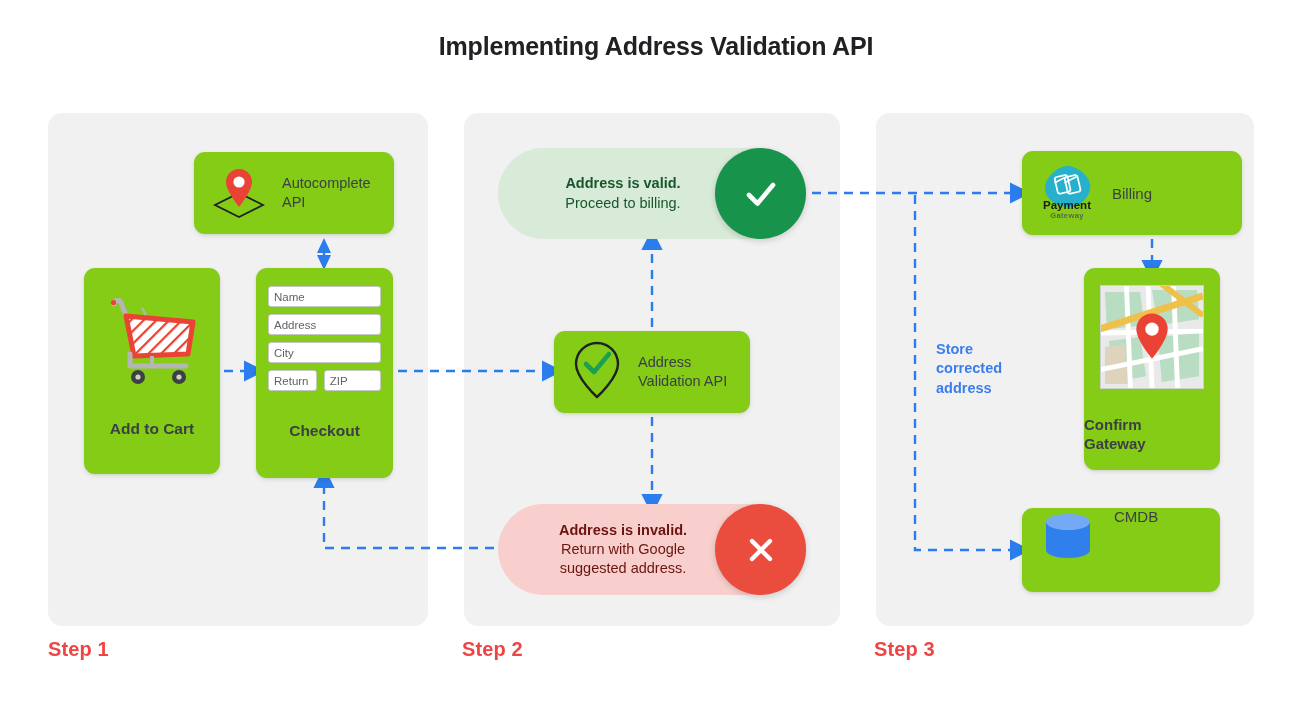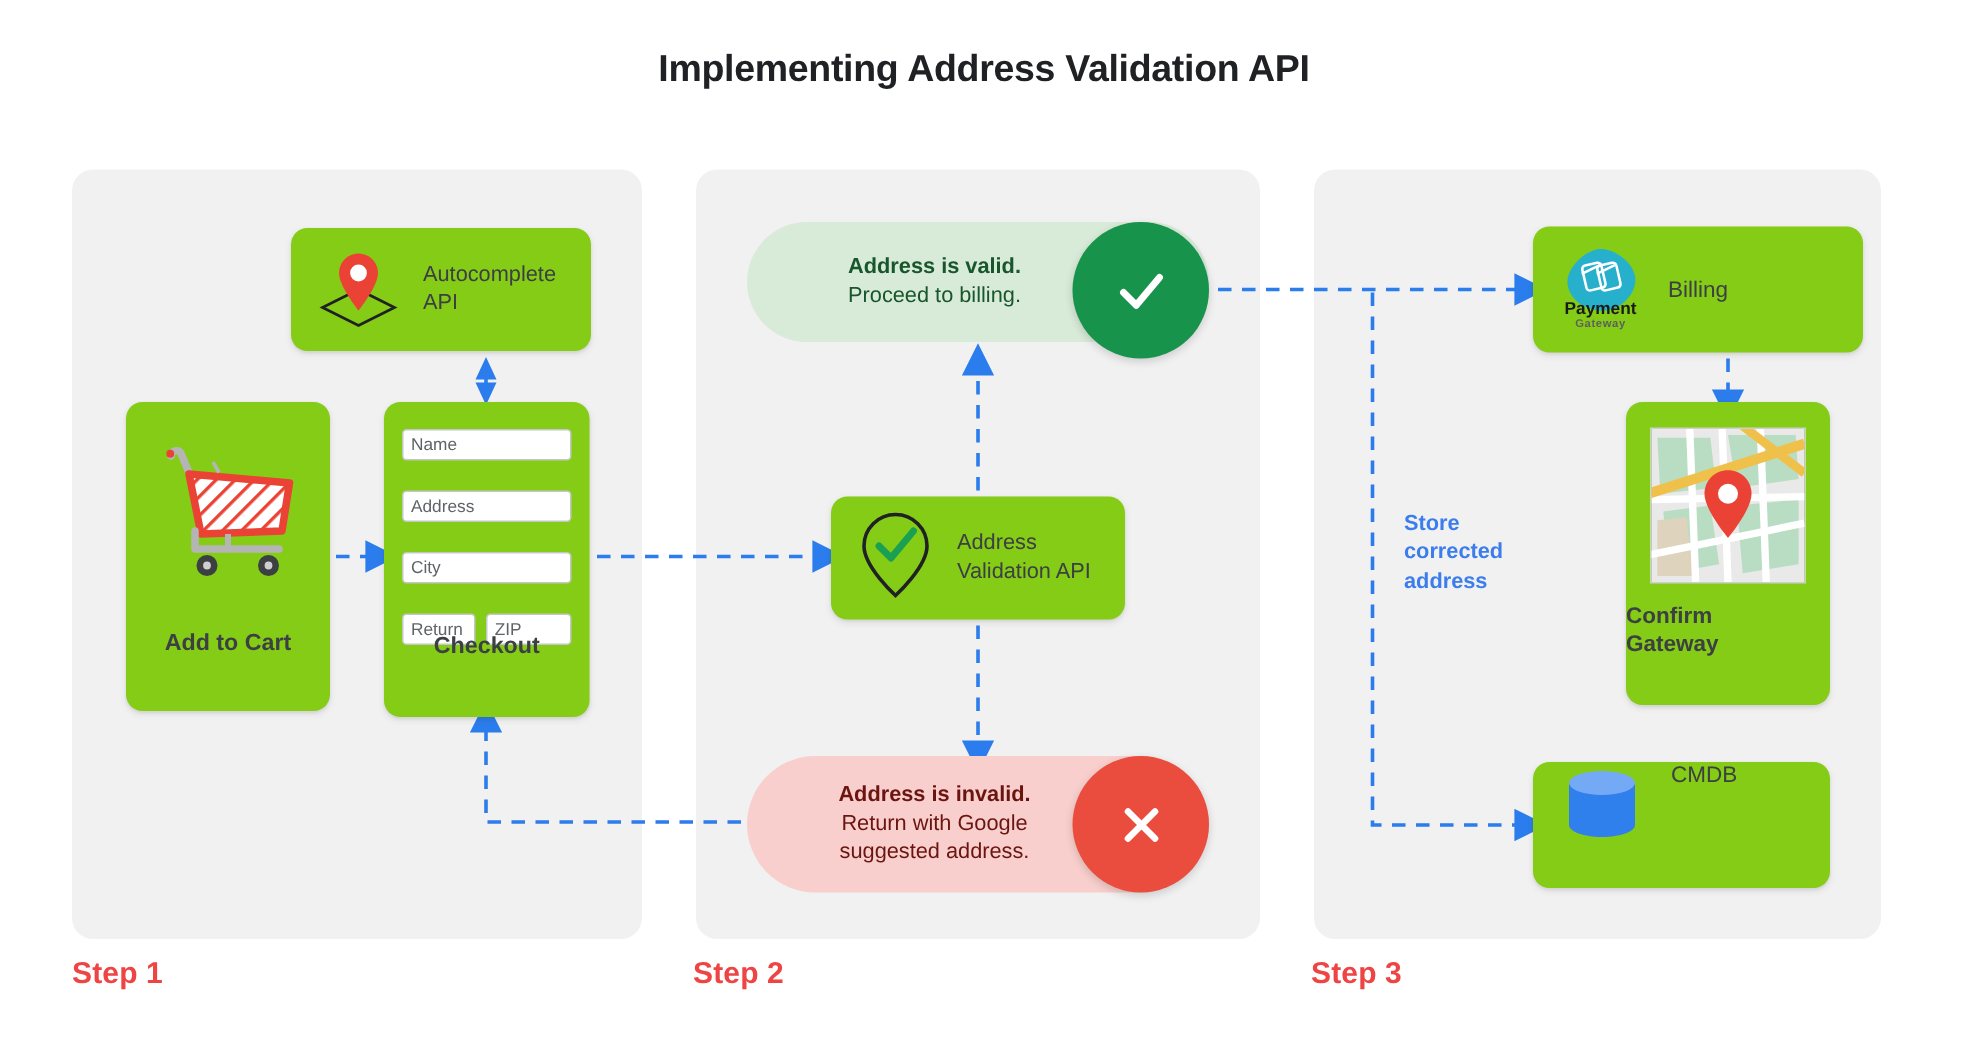--- a/index.html
+++ b/index.html
@@ -78,36 +78,36 @@
   #card-checkout .lbl { position: absolute; bottom: 38px; left: 0; width: 100%; }
 
   .field {
     border: 1px solid #c4c7c5;
     border-radius: 3px;
     background: #fff;
     height: 21px;
     display: flex; align-items: center;
     padding-left: 5px;
     font-size: 11.5px; color: #5f6368;
-    margin-bottom: 20px;
+    margin-bottom: 7px;
     width: 100%;
   }
   .field-row { display: flex; gap: 7px; }
   .field-row .field { margin-bottom: 0; }
   .f-state { width: 46%; }
   .f-zip   { width: 54%; }
 
   
   .pill {
     position: absolute;
     border-radius: 48px;
     display: flex; align-items: center;
   }
   #pill-valid {
-    left: 498px; top: 148px; width: 308px; height: 80px;
+    left: 498px; top: 148px; width: 308px; height: 91px;
     background: #d8ead8;
   }
   #pill-invalid {
     left: 498px; top: 504px; width: 308px; height: 91px;
     background: #f8cfcc;
   }
   .pill-text {
     flex: 1; text-align: center; padding-right: 58px; line-height: 1.32;
   }
   .pill-text .l1 { font-weight: bold; font-size: 14.5px; display: block; }
@@ -139,21 +139,21 @@
   #card-billing {
     left: 1022px; top: 151px; width: 220px; height: 84px;
     display: flex; align-items: center; padding-left: 14px;
   }
   #card-billing .lbl { margin-left: 14px; font-size: 15px; color: #3c4043; }
 
   #card-map {
     left: 1084px; top: 268px; width: 136px; height: 202px;
     display: flex; flex-direction: column; align-items: center; padding-top: 17px;
   }
-  #card-map .lbl { position: absolute; bottom: 31px; left: 0; width: 100%;
+  #card-map .lbl { position: absolute; bottom: 17px; left: 0; width: 100%;
                    font-weight: bold; font-size: 15px; color: #3c4043; line-height: 1.28; }
 
   #card-cmdb {
     left: 1022px; top: 508px; width: 198px; height: 84px;
     display: flex; align-items: flex-start; padding-left: 18px;
   }
   #card-cmdb .lbl { margin-left: 18px; font-size: 15px; color: #3c4043; }
 
   .store-note {
     position: absolute; left: 936px; top: 340px;

